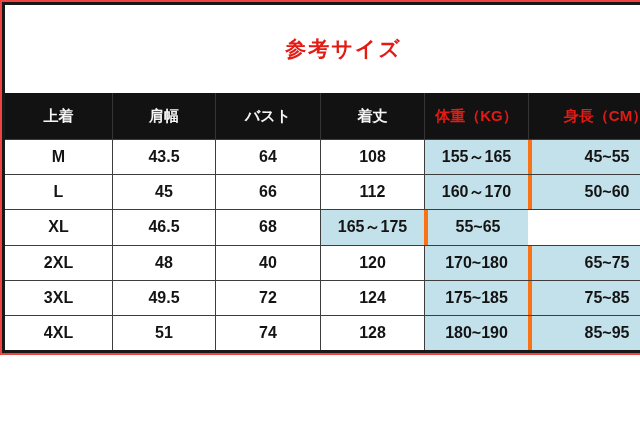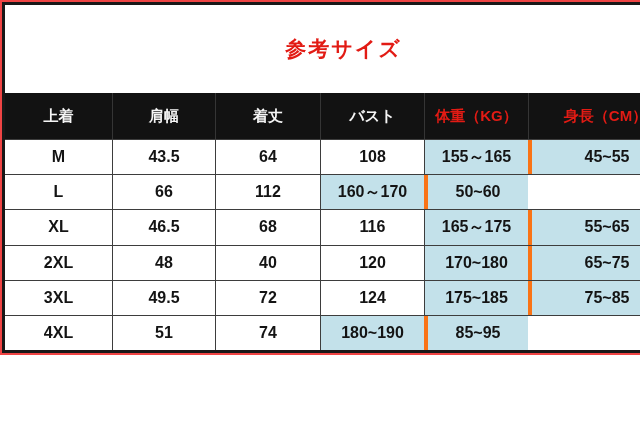--- a/index.html
+++ b/index.html
@@ -92,48 +92,48 @@
 
     <div class="title-band">
       <span class="title-text">参考サイズ</span>
     </div>
 
     <div class="grid">
 
       <div class="row header-row">
         <div class="cell">上着</div>
         <div class="cell">肩幅</div>
+        <div class="cell">バスト</div>
         <div class="cell">着丈</div>
-        <div class="cell">バスト</div>
         <div class="cell hl-text">体重（KG）</div>
         <div class="cell hl-text">身長（CM）</div>
       </div>
 
       <div class="row data-row">
         <div class="cell">M</div>
         <div class="cell">43.5</div>
         <div class="cell">64</div>
         <div class="cell">108</div>
         <div class="cell hl-bg">155～165</div>
         <div class="cell hl-bg">45~55</div>
       </div>
 
       <div class="row data-row">
         <div class="cell">L</div>
+        <div class="cell">45</div>
         <div class="cell">66</div>
         <div class="cell">112</div>
         <div class="cell hl-bg">160～170</div>
         <div class="cell hl-bg">50~60</div>
       </div>
 
       <div class="row data-row">
         <div class="cell">XL</div>
         <div class="cell">46.5</div>
         <div class="cell">68</div>
-        <div class="cell">116</div>
         <div class="cell hl-bg">165～175</div>
         <div class="cell hl-bg">55~65</div>
       </div>
 
       <div class="row data-row">
         <div class="cell">2XL</div>
         <div class="cell">48</div>
         <div class="cell">40</div>
         <div class="cell">120</div>
         <div class="cell hl-bg">170~180</div>
@@ -146,19 +146,20 @@
         <div class="cell">72</div>
         <div class="cell">124</div>
         <div class="cell hl-bg">175~185</div>
         <div class="cell hl-bg">75~85</div>
       </div>
 
       <div class="row data-row">
         <div class="cell">4XL</div>
         <div class="cell">51</div>
         <div class="cell">74</div>
+        <div class="cell">128</div>
         <div class="cell hl-bg">180~190</div>
         <div class="cell hl-bg">85~95</div>
       </div>
 
     </div>
   </div>
 </div>
 
 </body></html>

